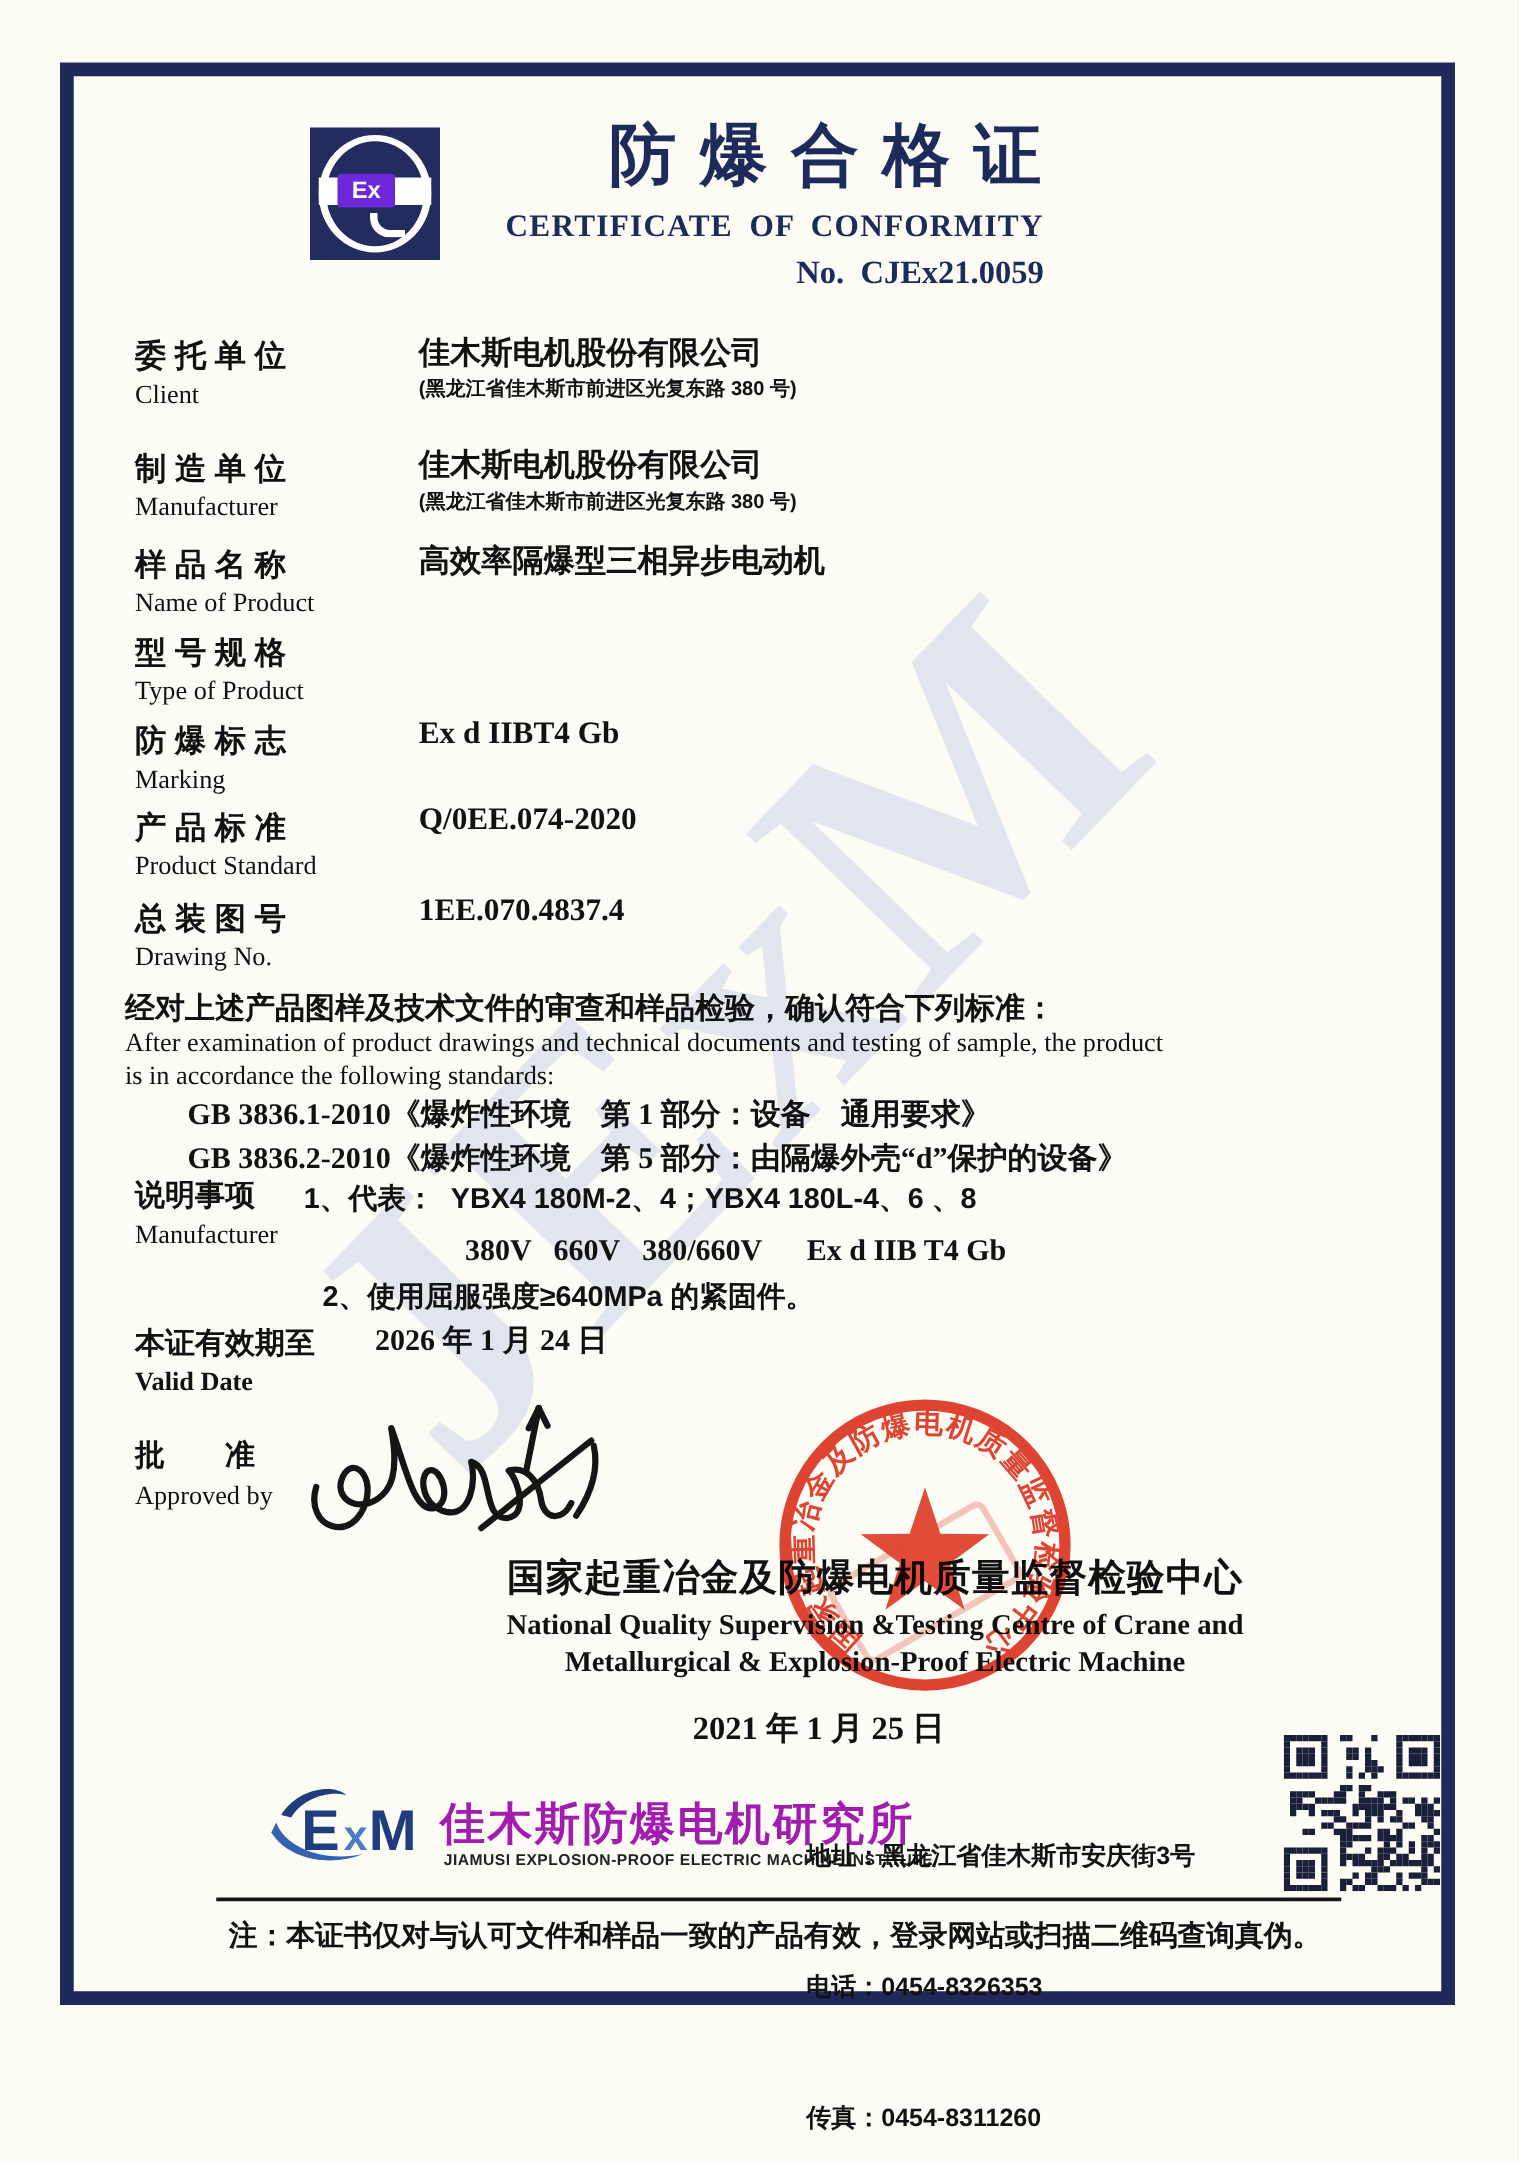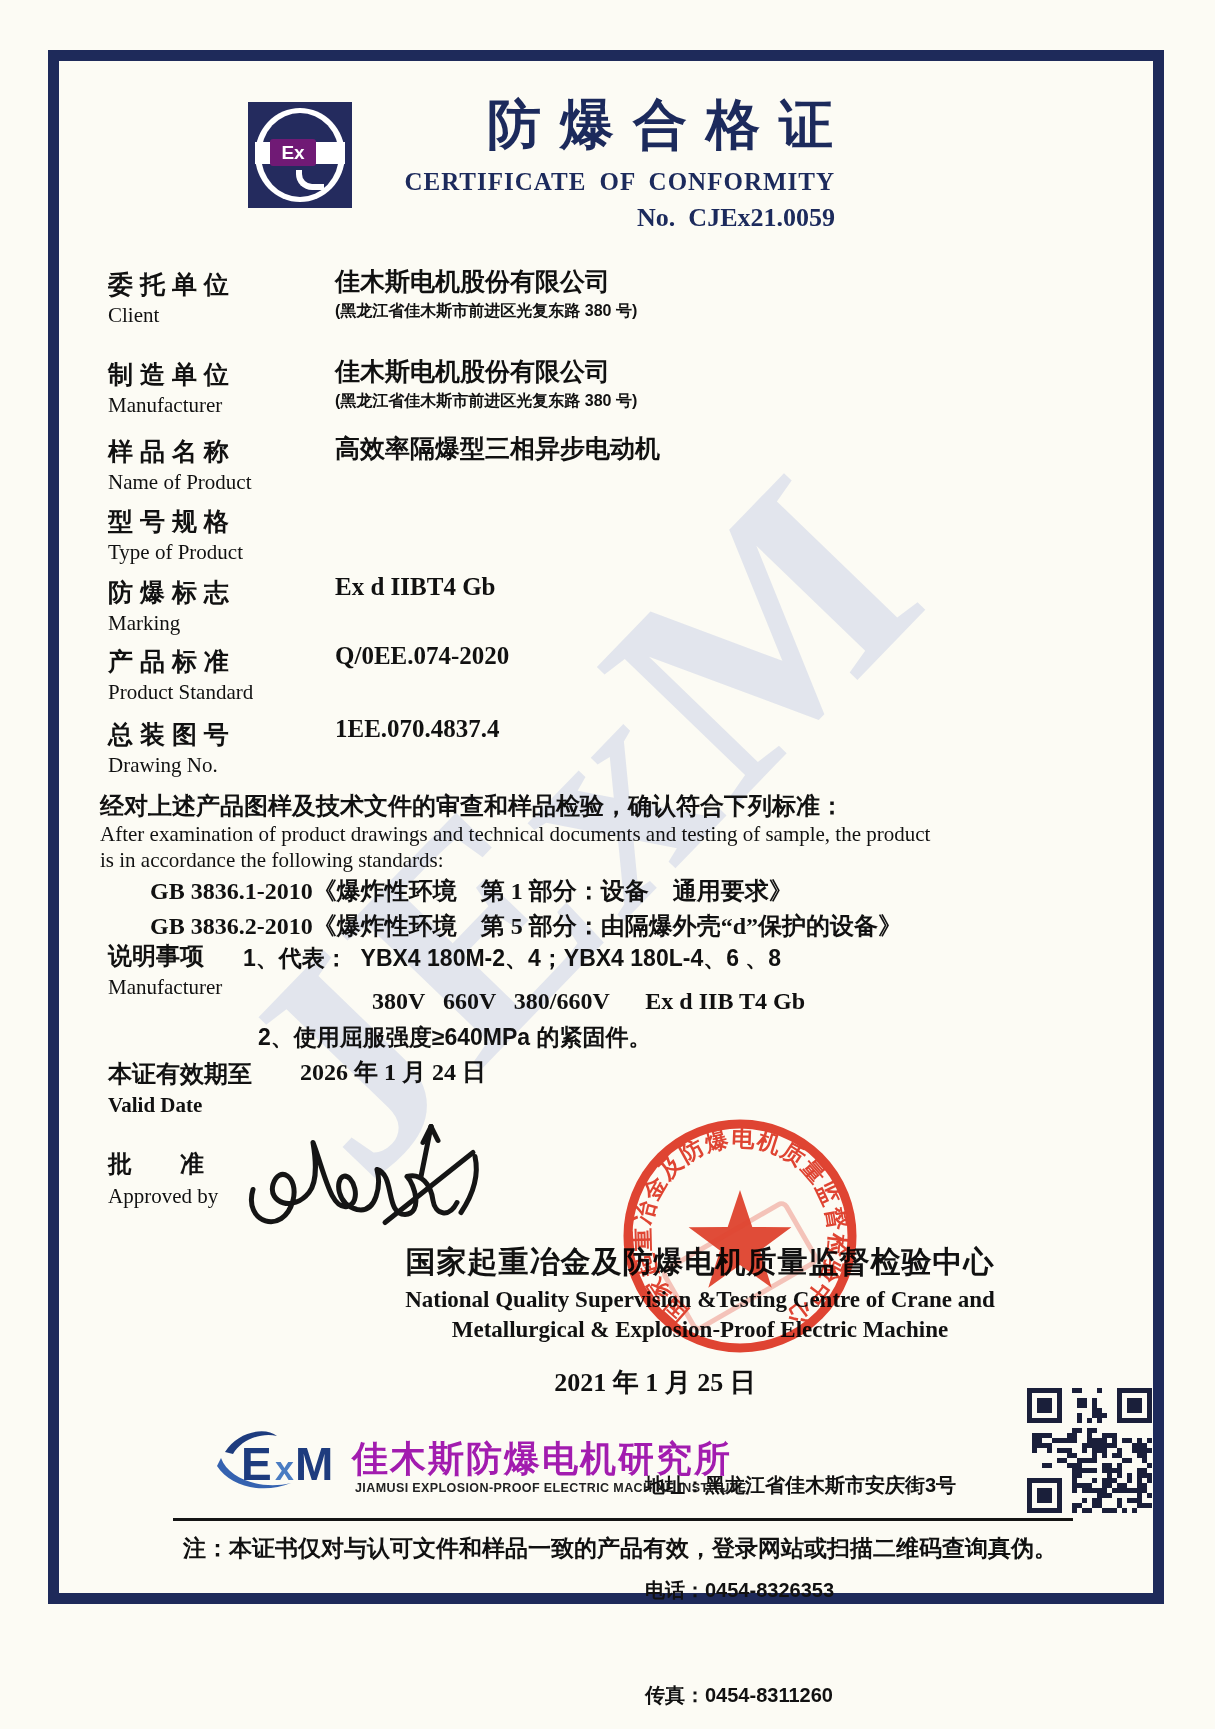--- a/index.html
+++ b/index.html
@@ -11,21 +11,21 @@
              font-family:"Liberation Serif","DejaVu Serif",serif;font-weight:bold;
              font-size:300px;letter-spacing:10px;color:rgba(183,195,226,0.38);
              transform:rotate(-46deg);transform-origin:center;z-index:0;pointer-events:none;}
   .content{position:absolute;inset:0;z-index:1;}
 
   
   .exlogo{position:absolute;left:248px;top:102px;width:104px;height:106px;background:#242b5e;}
   .exlogo .oval{position:absolute;left:7px;top:6px;right:7px;bottom:6px;background:#fff;border-radius:50%;}
   .exlogo .oval-in{position:absolute;left:13px;top:11px;right:13px;bottom:11px;background:#242b5e;border-radius:50%;}
   .exlogo .band{position:absolute;left:7px;right:7px;top:40px;height:22px;background:#fff;}
-  .exlogo .exbox{position:absolute;left:22px;top:37px;width:46px;height:27px;background:#701a75;border-radius:3px;
+  .exlogo .exbox{position:absolute;left:22px;top:37px;width:46px;height:27px;background:#6d28d9;border-radius:3px;
                  color:#fff;font-weight:bold;font-size:19px;text-align:center;line-height:27px;}
   .exlogo .hook{position:absolute;left:48px;top:68px;width:28px;height:20px;border:6px solid #fff;
                 border-top:none;border-right:none;border-radius:0 0 0 16px;box-sizing:border-box;}
   .titleblock{position:absolute;left:395px;top:92px;width:440px;text-align:right;color:#1c2a5c;}
   .title{font-size:54px;font-weight:bold;letter-spacing:2px;line-height:64px;}
   .subtitle{margin-top:12px;font-family:"Liberation Serif","DejaVu Serif",serif;font-weight:bold;
             font-size:25px;word-spacing:6px;letter-spacing:1px;}
   .certno{margin-top:7px;font-family:"Liberation Serif","DejaVu Serif",serif;font-weight:bold;
           font-size:26px;white-space:pre;}
 

